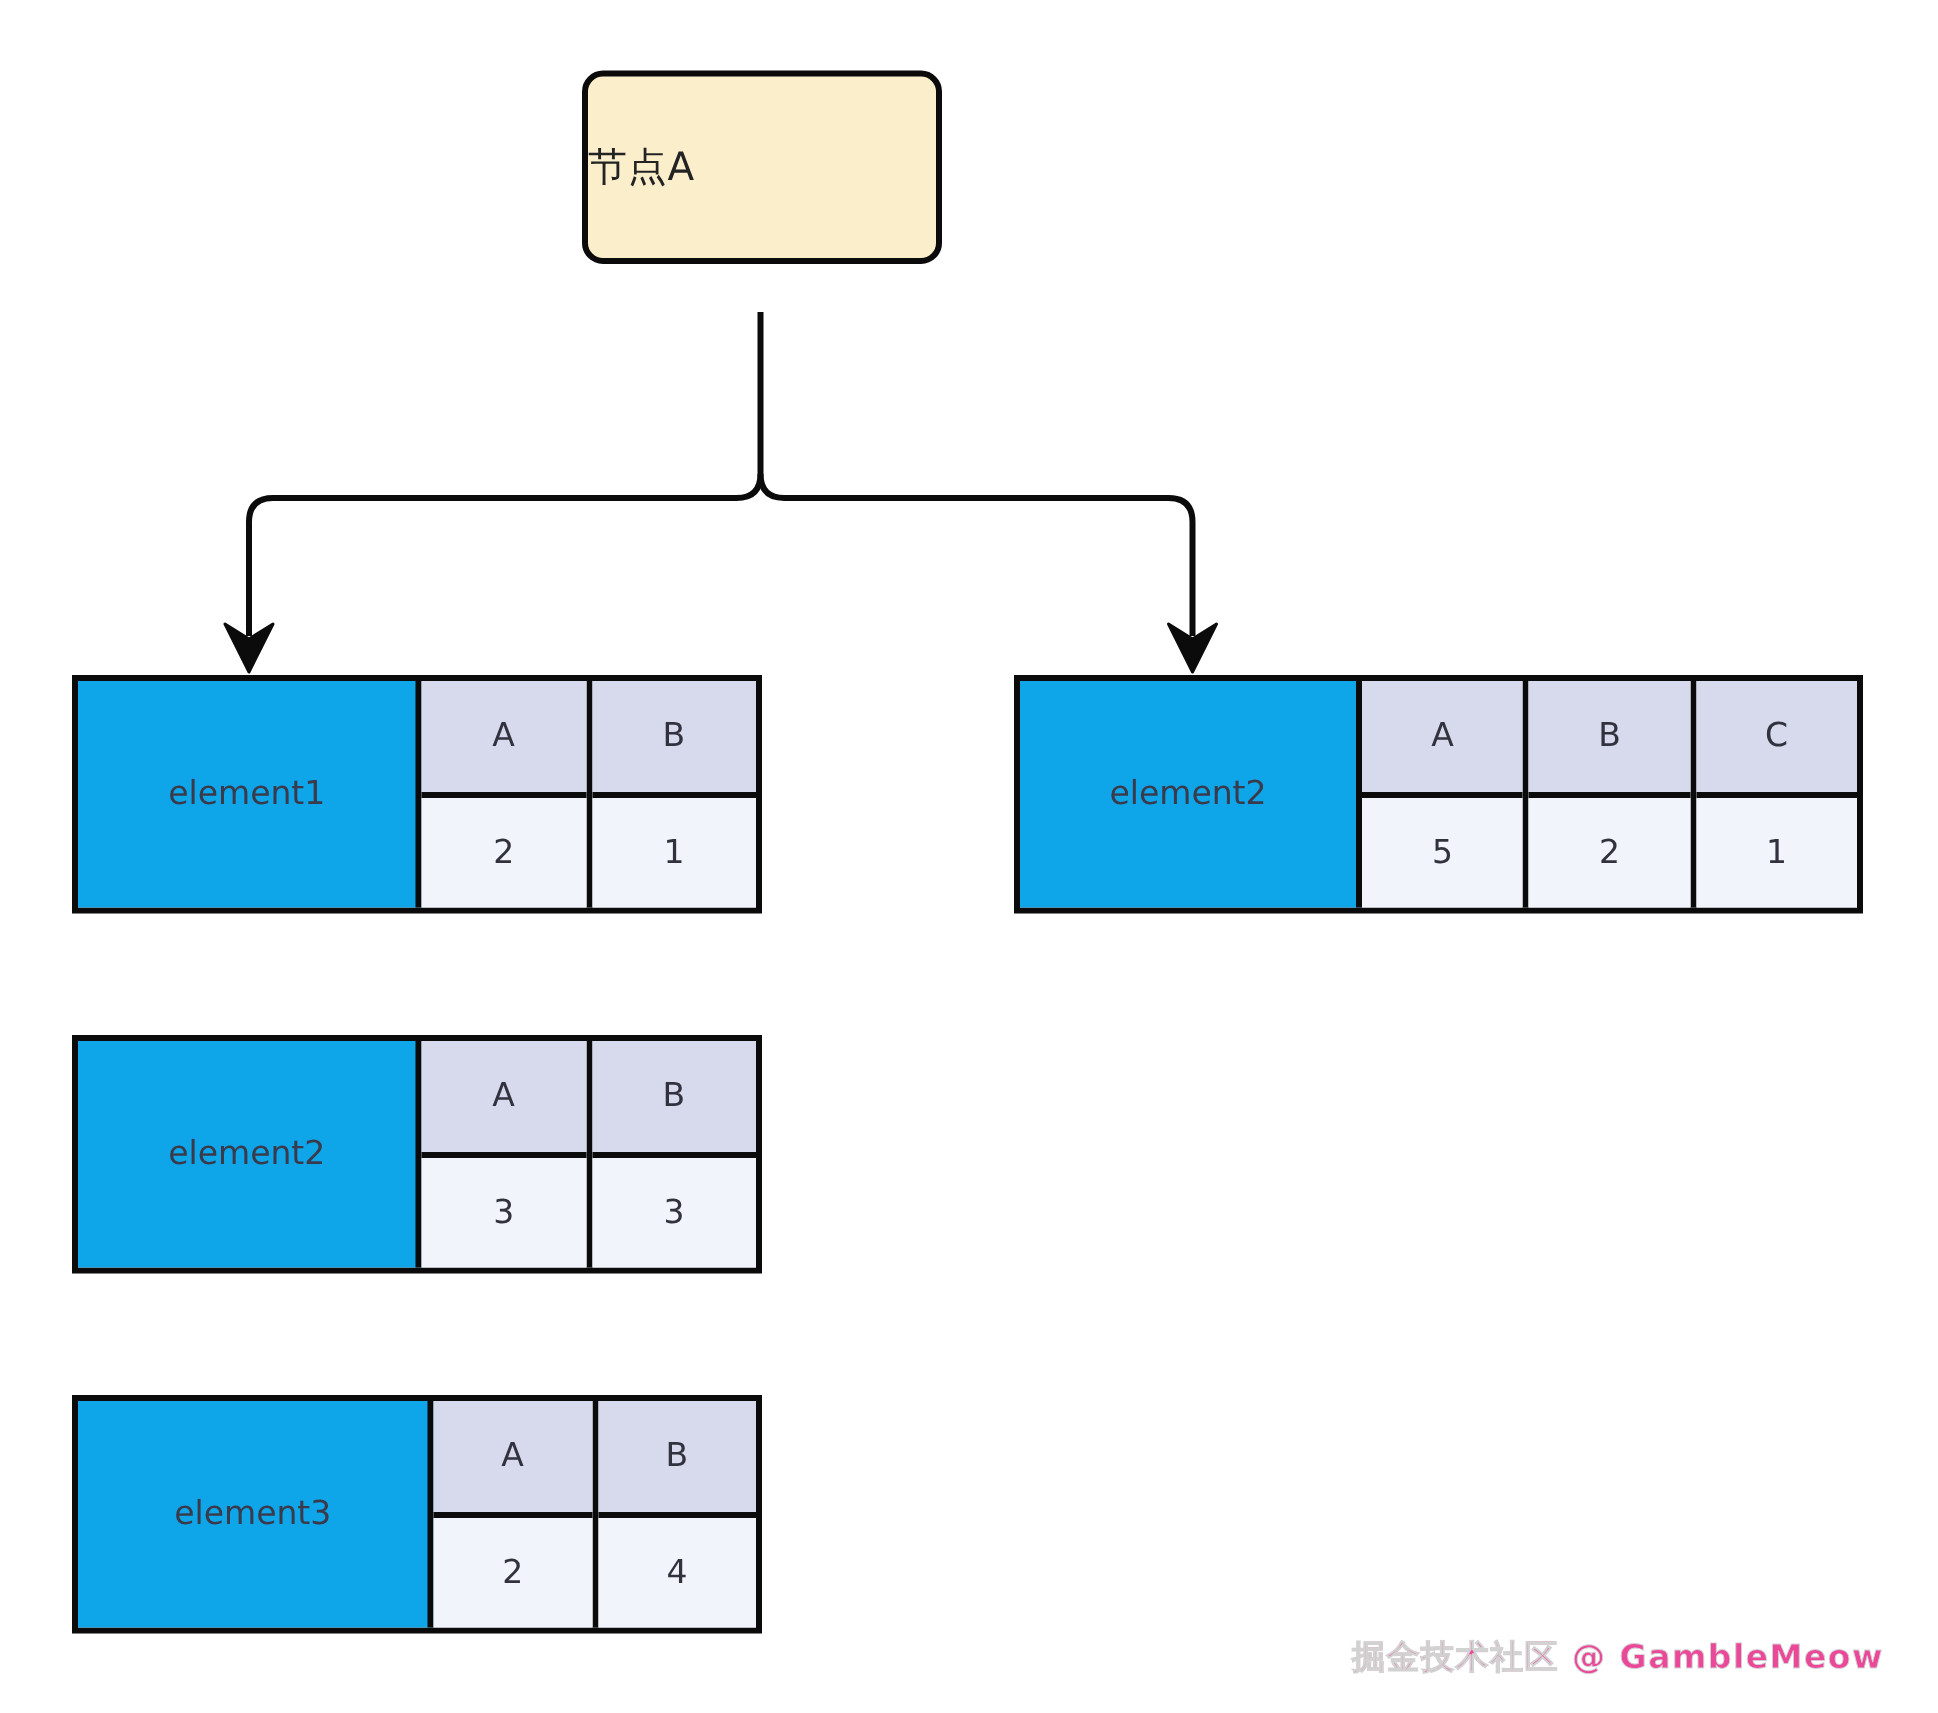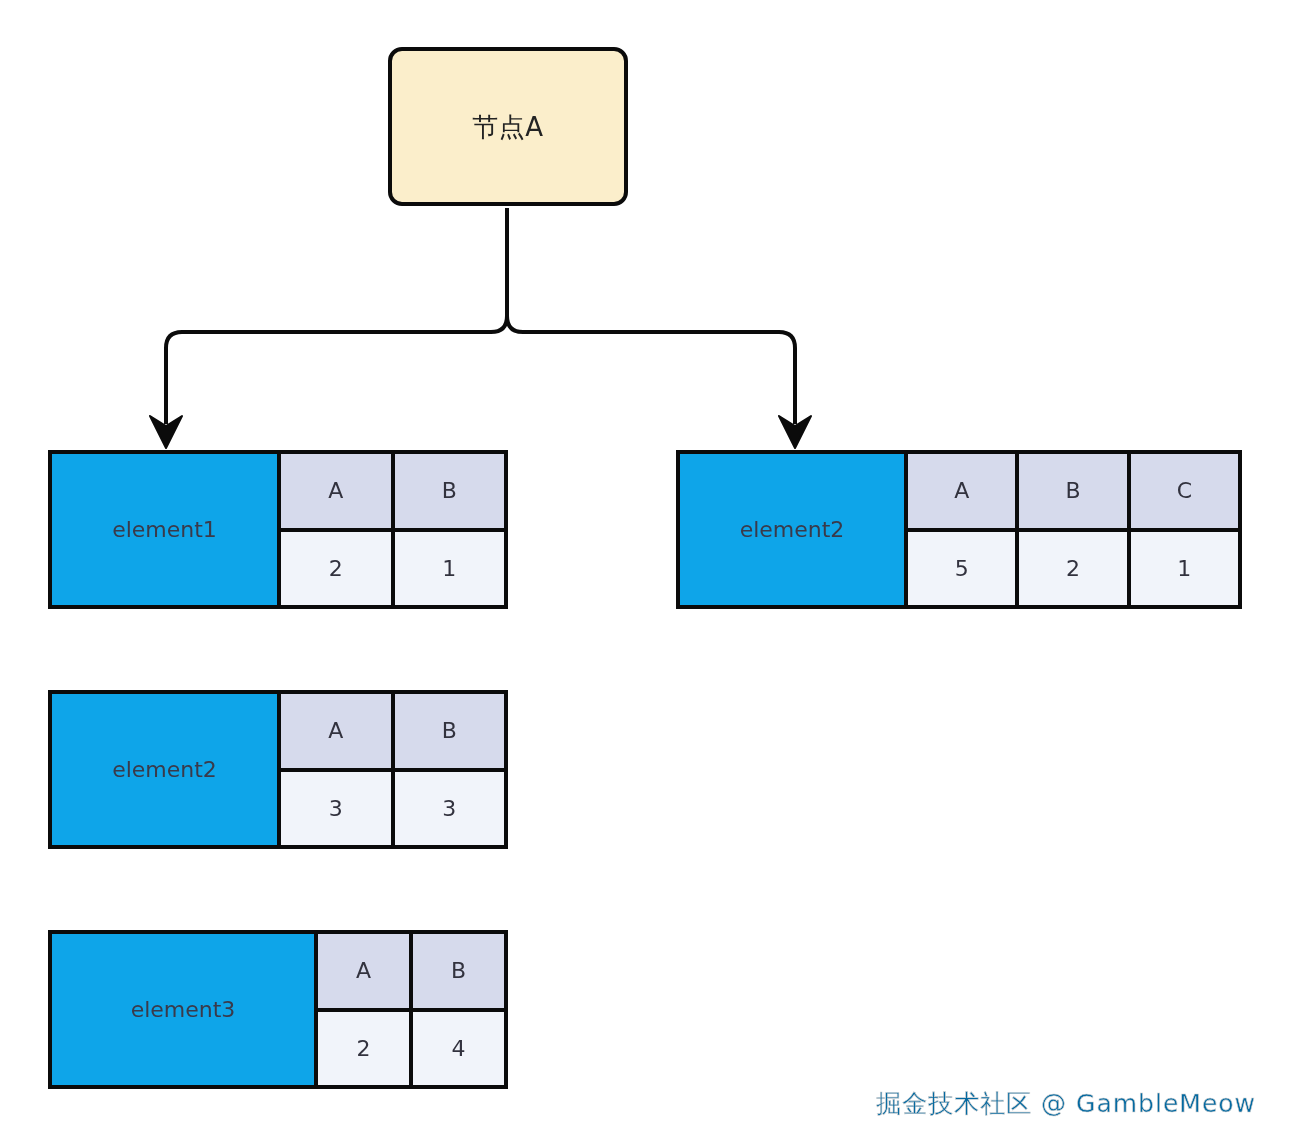--- a/index.html
+++ b/index.html
@@ -21,28 +21,27 @@
     width: 1292px;
     height: 1142px;
   }
 
   
   .root-node {
     position: absolute;
     left: 388px;
     top: 47px;
     width: 240px;
-    height: 159px;
+    height: 129px;
     background: #fbeecb;
     border: 4px solid #0b0b0b;
     border-radius: 14px;
     box-sizing: border-box;
     display: flex;
     align-items: center;
-    justify-content: center;
   }
   .root-node-label {
     font-size: 26px;
     color: #232323;
     letter-spacing: 0.5px;
     line-height: 1;
   }
 
   
   #connectors {
@@ -111,31 +110,32 @@
   #table-element1 { left: 48px;  top: 450px;  width: 460px; height: 159px; }
   #table-element1 .element-label { width: 229px; }
 
   #table-element2-right { left: 676px; top: 450px; width: 566px; height: 159px; }
   #table-element2-right .element-label { width: 228px; }
 
   #table-element2-left { left: 48px;  top: 690px;  width: 460px; height: 159px; }
   #table-element2-left .element-label { width: 229px; }
 
   #table-element3 { left: 48px;  top: 930px;  width: 460px; height: 159px; }
-  #table-element3 .element-label { width: 266px; }
+  #table-element3 .element-label { width: 237px; }
 
   
   .watermark {
     position: absolute;
     right: 36px;
     bottom: 22px;
-    font-size: 25px;
-    color: #0369a1;
+    font-size: 22px;
+    color: #ec4899;
     letter-spacing: 1px;
     white-space: nowrap;
+    font-weight: bold;
     -webkit-text-stroke: 0.6px #d2d2d2;
   }
 </style>
 </head>
 <body>
 
 <div id="canvas">
 
   <div class="root-node">
     <span class="root-node-label">节点A</span>

